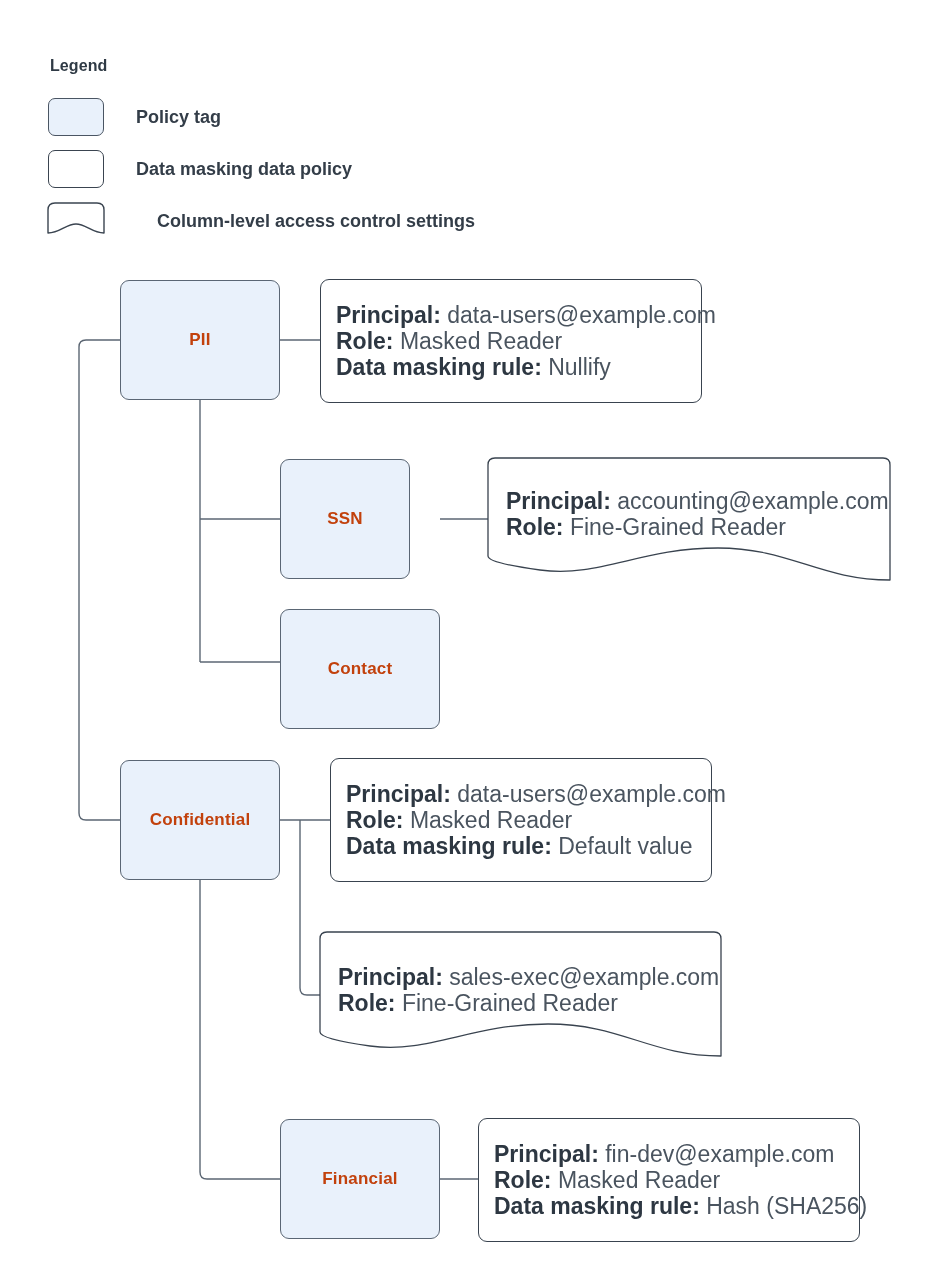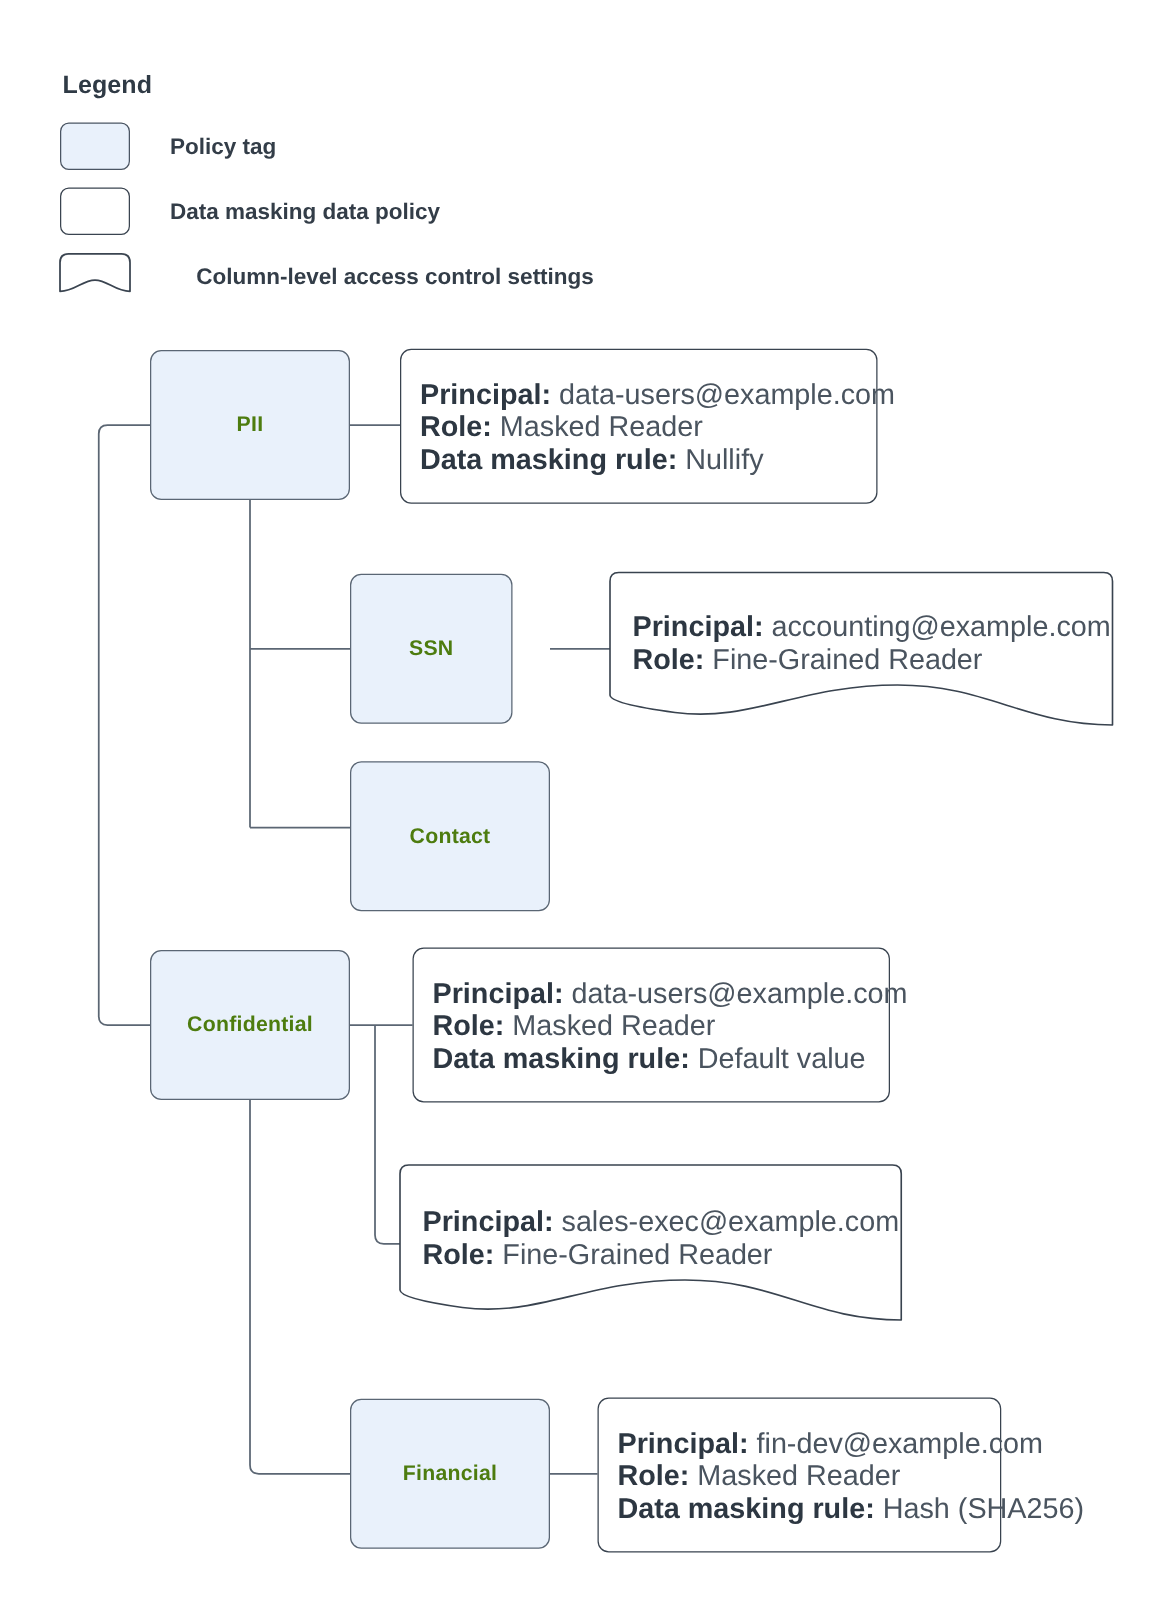--- a/index.html
+++ b/index.html
@@ -20,21 +20,21 @@
     left: 0; top: 0;
     width: 930px;
     height: 1280px;
   }
 
   
   .legend-title {
     position: absolute;
     left: 50px;
     top: 57px;
-    font-size: 20px;
+    font-size: 16px;
     font-weight: bold;
     color: #2f3a45;
     letter-spacing: .1px;
   }
   .legend-row {
     position: absolute;
     left: 48px;
     display: flex;
     align-items: center;
   }
@@ -73,21 +73,21 @@
     position: absolute;
     box-sizing: border-box;
     background: #e9f1fb;
     border: 1.3px solid #5a6674;
     border-radius: 9px;
     display: flex;
     align-items: center;
     justify-content: center;
     font-size: 17px;
     font-weight: bold;
-    color: #4d7c0f;
+    color: #c2410c;
     letter-spacing: .2px;
   }
 
   
   .policy-box {
     position: absolute;
     box-sizing: border-box;
     background: #ffffff;
     border: 1.3px solid #39434f;
     border-radius: 9px;
@@ -223,19 +223,19 @@
   </div>
 </div>
 
 <div class="policy-box wavy" style="left:320px; top:932px; width:331px; height:124px;">
   <div class="policy-lines" style="top:32px; left:18px;">
     <div><span class="k">Principal:</span> <span>sales-exec@example.com</span></div>
     <div><span class="k">Role:</span> <span>Fine-Grained Reader</span></div>
   </div>
 </div>
 
-<div class="policy-box" style="left:478px; top:1118px; width:323px; height:124px;">
+<div class="policy-box" style="left:478px; top:1118px; width:382px; height:124px;">
   <div class="policy-lines">
     <div><span class="k">Principal:</span> <span>fin-dev@example.com</span></div>
     <div><span class="k">Role:</span> <span>Masked Reader</span></div>
     <div><span class="k">Data masking rule:</span> <span>Hash (SHA256)</span></div>
   </div>
 </div>
 
 </body></html>

